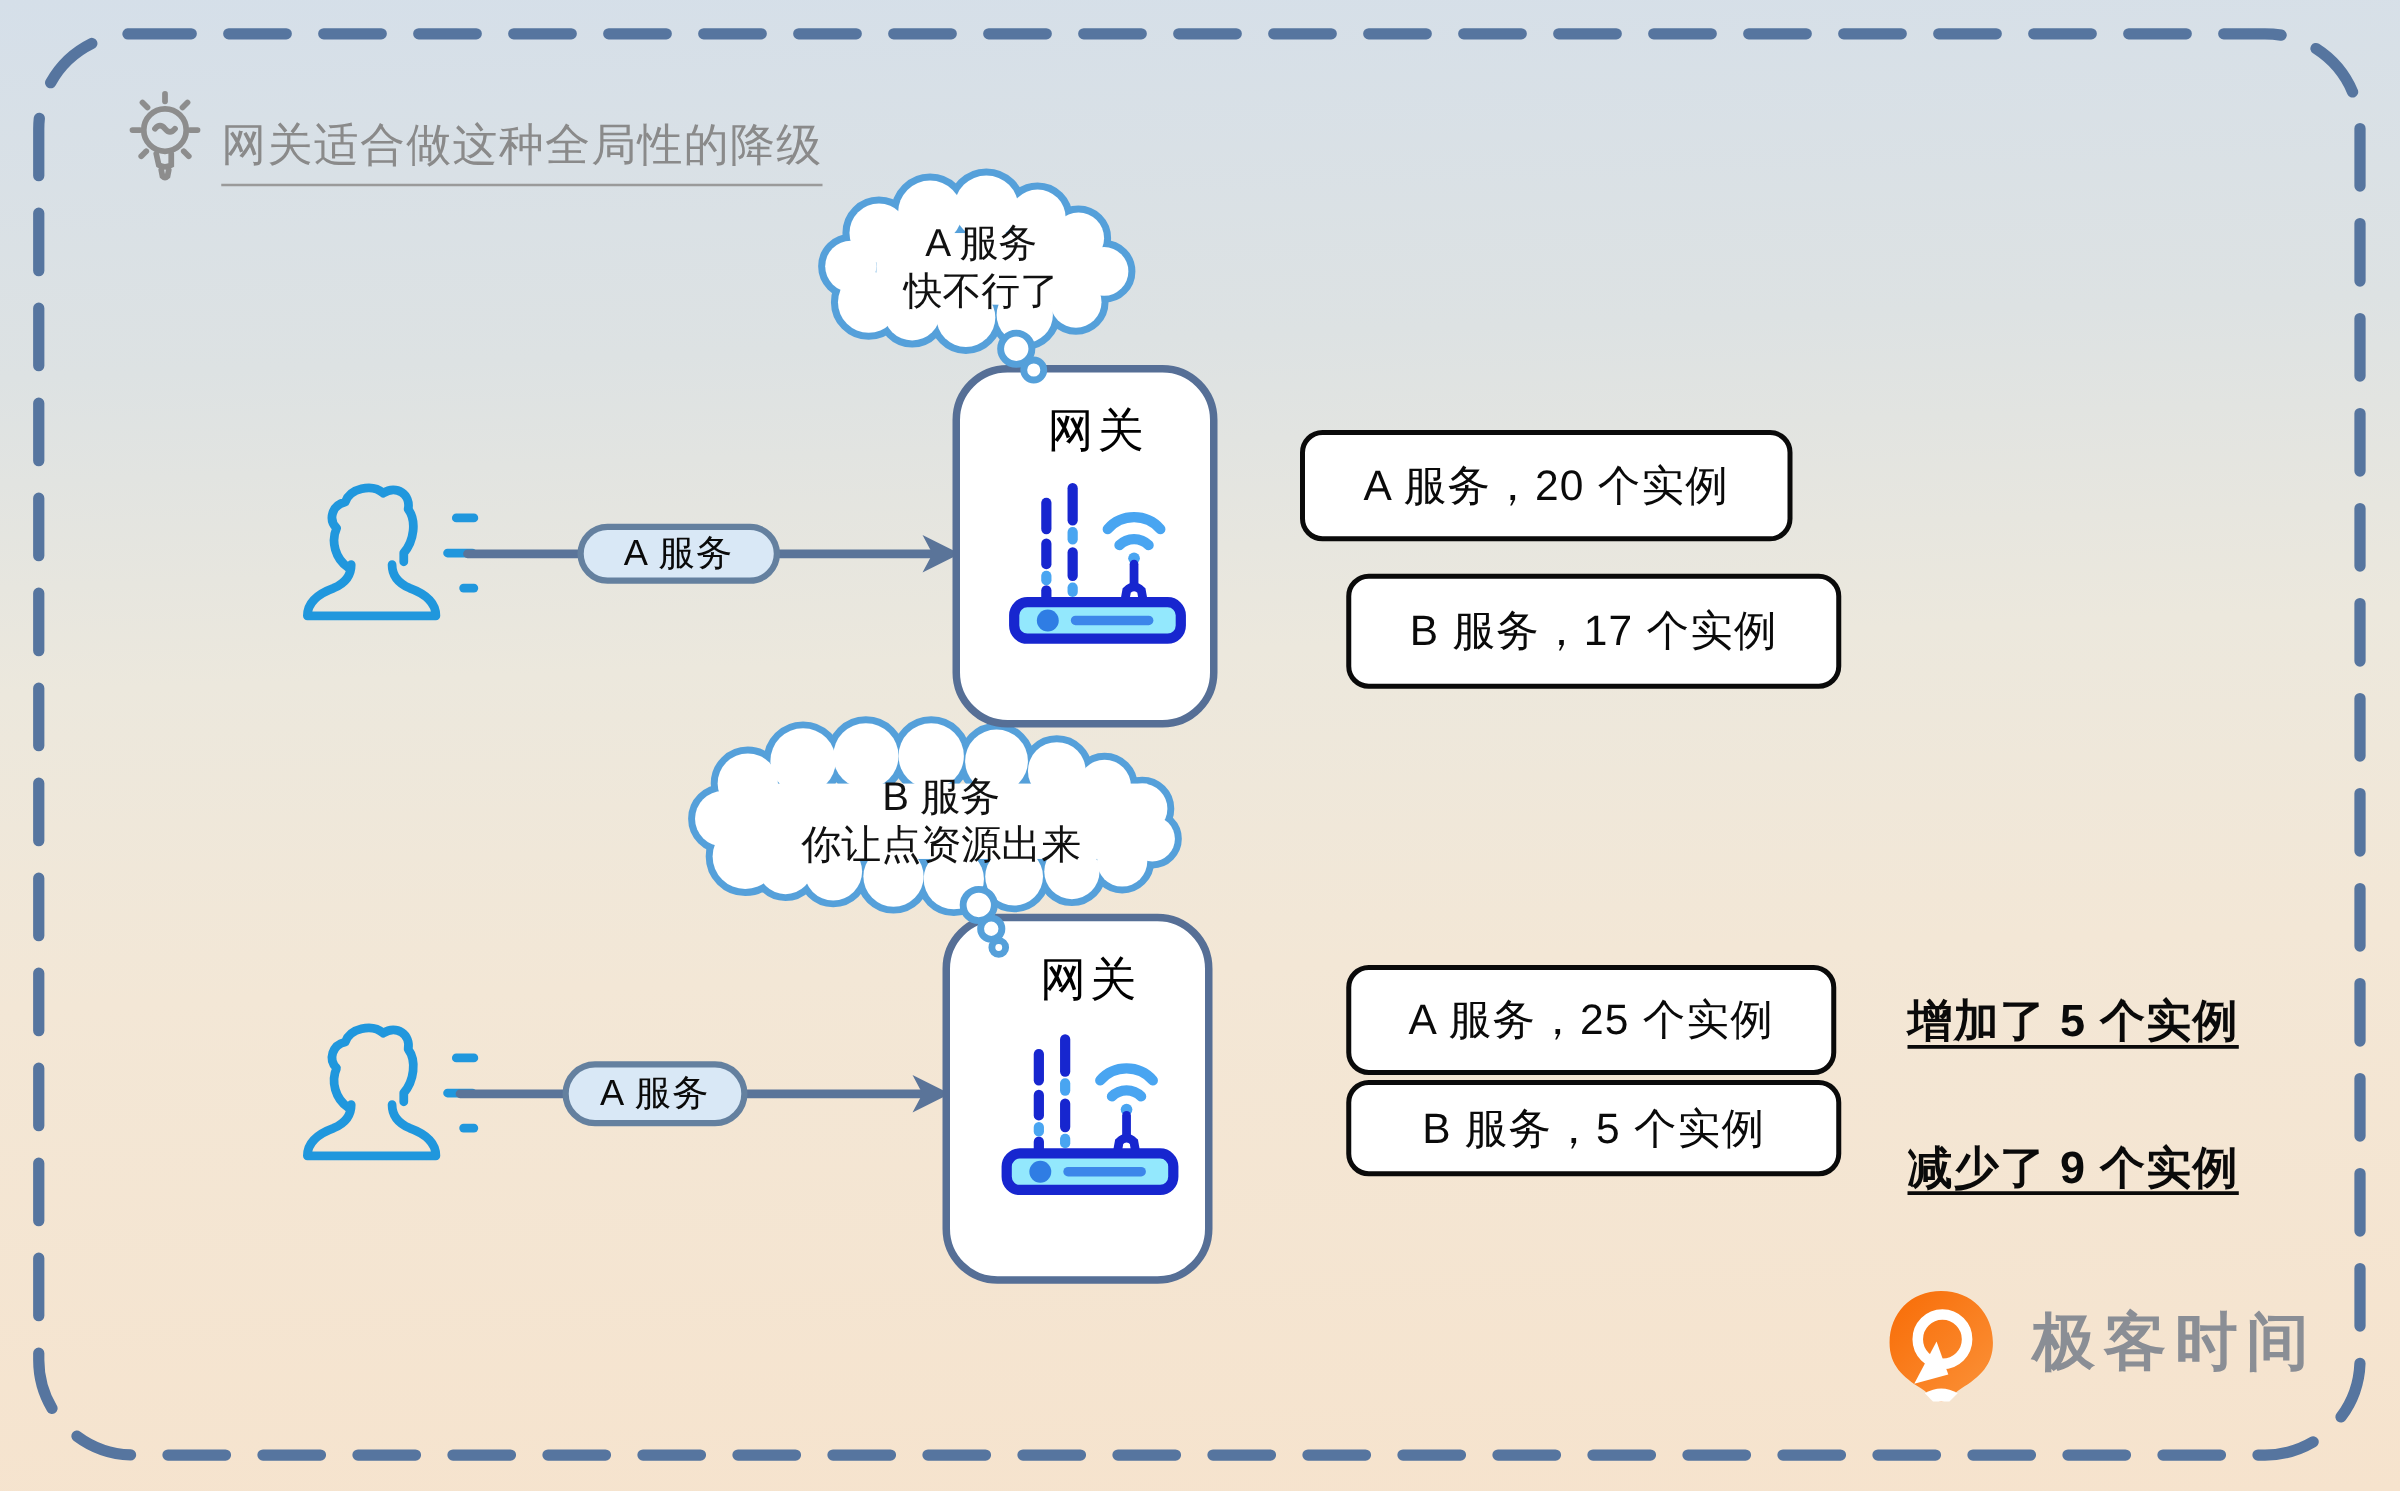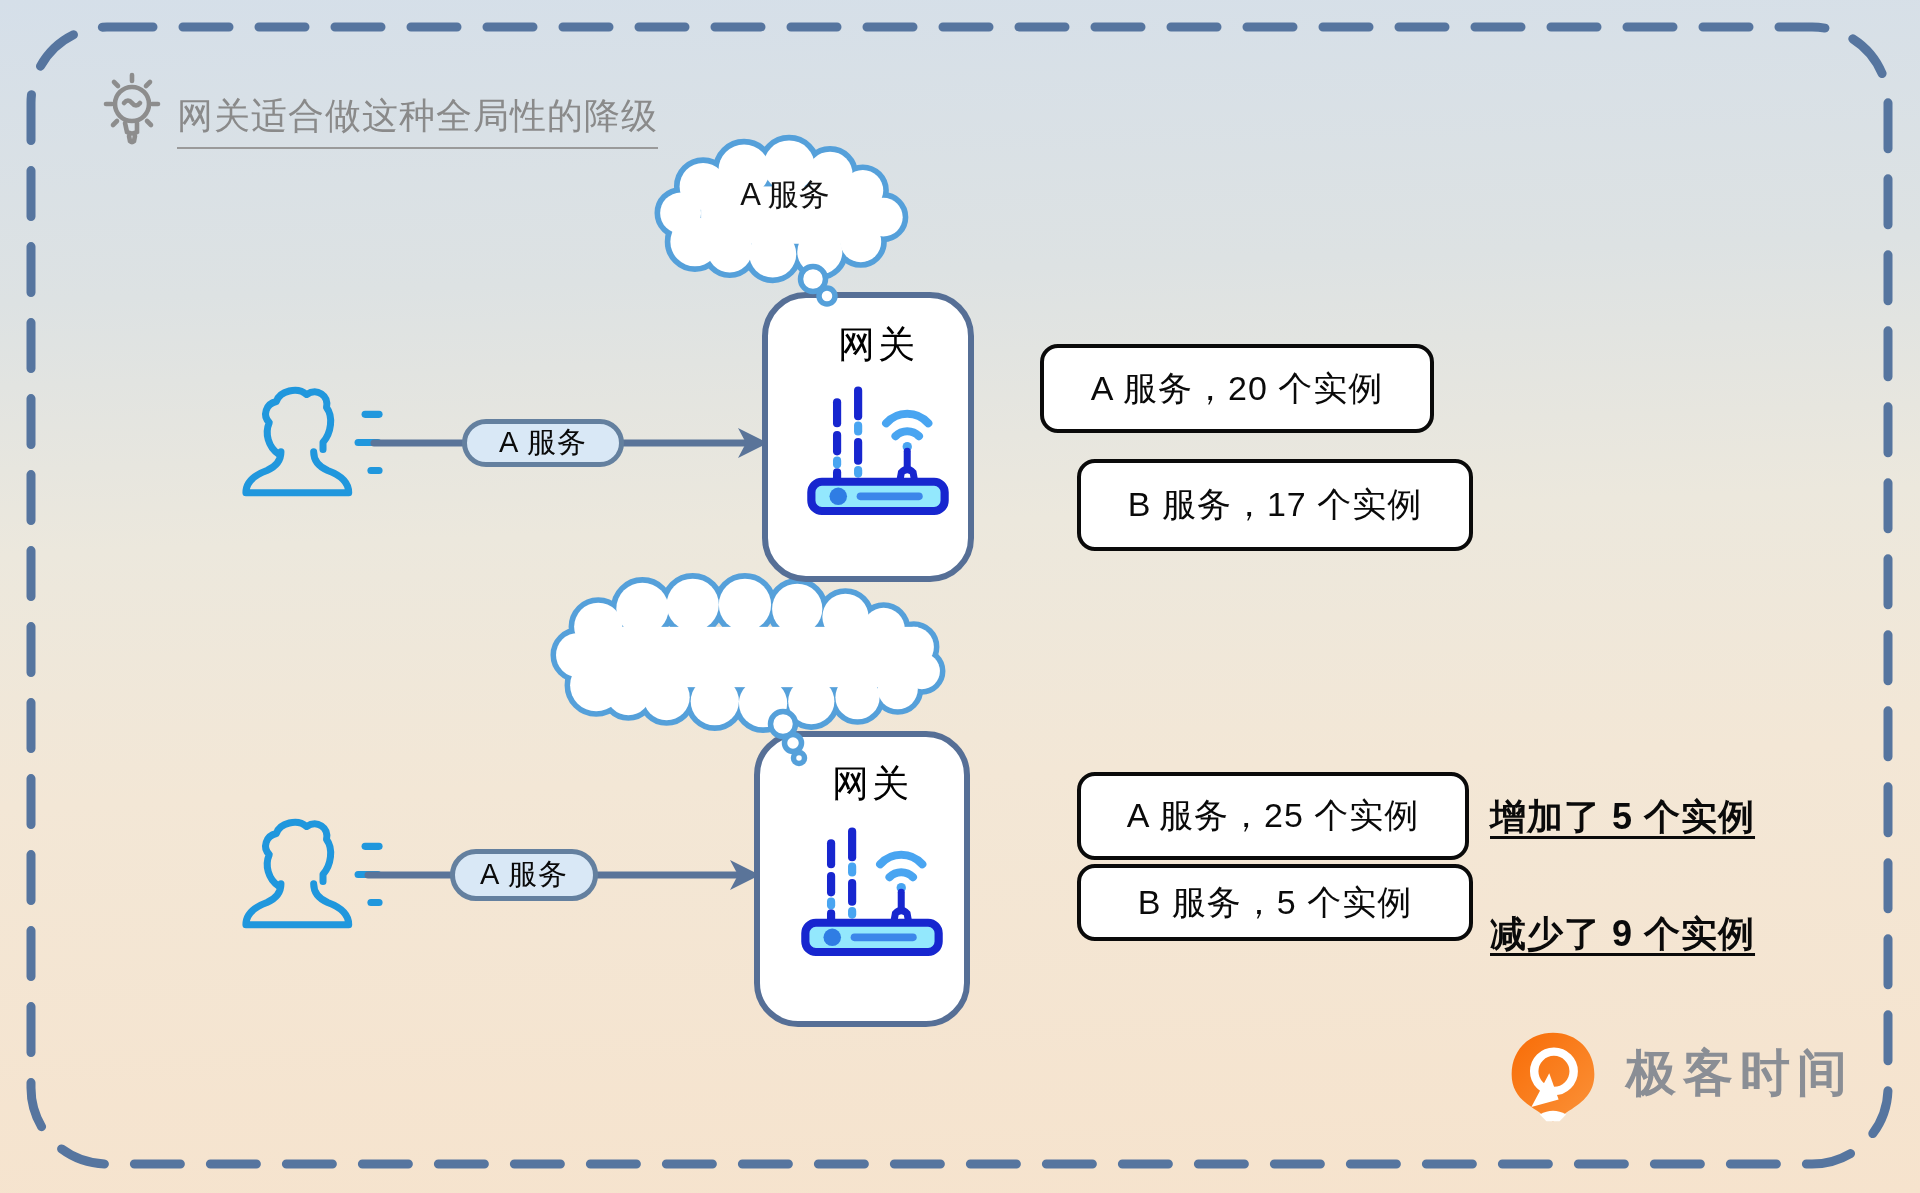--- a/index.html
+++ b/index.html
@@ -37,21 +37,21 @@
   .arrow{z-index:2;}
 
   .inst-box{
     box-sizing:border-box;background:#fff;border:4px solid #0a0a0a;border-radius:18px;
     display:flex;align-items:center;justify-content:center;
     font-size:34px;color:#0a0a0a;z-index:2;letter-spacing:1px;white-space:nowrap;
   }
   .note{
     font-size:36px;font-weight:700;color:#0a0a0a;white-space:nowrap;
     text-decoration:underline;text-underline-offset:7px;text-decoration-thickness:3px;
-    z-index:2;letter-spacing:1px;
+    z-index:2;letter-spacing:1px;margin-left:36px;
   }
   .brand-text{
     font-size:50px;font-weight:600;color:#8a8e95;letter-spacing:7px;white-space:nowrap;z-index:2;
   }
 </style>
 </head>
 <body>
 
 <div class="canvas">
 
@@ -97,20 +97,21 @@
       <g fill="#fff" stroke="#55a0da" stroke-width="11">
           <use href="#cloudA"></use>
         </g>
       <g fill="#fff">
           <use href="#cloudA"></use>
           <rect x="46" y="32" width="170" height="56"></rect>
         </g>
     </svg>
     <div class="cloud-text" style="top:24px;">
       <div>A 服务</div>
+      <div>快不行了</div>
     </div>
   </div>
 
   <svg class="abs" style="left:234px;top:384px;" width="164" height="132" viewBox="0 0 140 113">
     <g fill="none" stroke="#2097dd" stroke-width="6" stroke-linecap="round" stroke-linejoin="round">
       <path d="M38 60 C29 54 26 42 30 33 C24 27 27 17 36 15 C39 6 54 2 62 9 C71 3 81 10 79 20 C85 28 83 42 76 50 L76 56"></path>
       <path d="M40 58 C40 66 35 71 28 74 C17 78 10 84 10 93 L98 93 C98 84 91 78 80 74 C73 71 68 66 68 58"></path>
       <path d="M112 26 h12"></path>
       <path d="M106 50 h17"></path>
       <path d="M117 74 h7"></path>
@@ -194,20 +195,24 @@
         </g>
       </defs>
       <g fill="#fff" stroke="#55a0da" stroke-width="11">
           <use href="#cloudB"></use>
         </g>
       <g fill="#fff">
           <use href="#cloudB"></use>
           <rect x="44" y="32" width="320" height="60"></rect>
         </g>
     </svg>
+    <div class="cloud-text" style="top:24px;font-size:32px;">
+      <div>B 服务</div>
+      <div>你让点资源出来</div>
+    </div>
   </div>
 
   <svg class="abs" style="left:234px;top:816px;" width="164" height="132" viewBox="0 0 140 113">
     <g fill="none" stroke="#2097dd" stroke-width="6" stroke-linecap="round" stroke-linejoin="round">
       <path d="M38 60 C29 54 26 42 30 33 C24 27 27 17 36 15 C39 6 54 2 62 9 C71 3 81 10 79 20 C85 28 83 42 76 50 L76 56"></path>
       <path d="M40 58 C40 66 35 71 28 74 C17 78 10 84 10 93 L98 93 C98 84 91 78 80 74 C73 71 68 66 68 58"></path>
       <path d="M112 26 h12"></path>
       <path d="M106 50 h17"></path>
       <path d="M117 74 h7"></path>
     </g>

